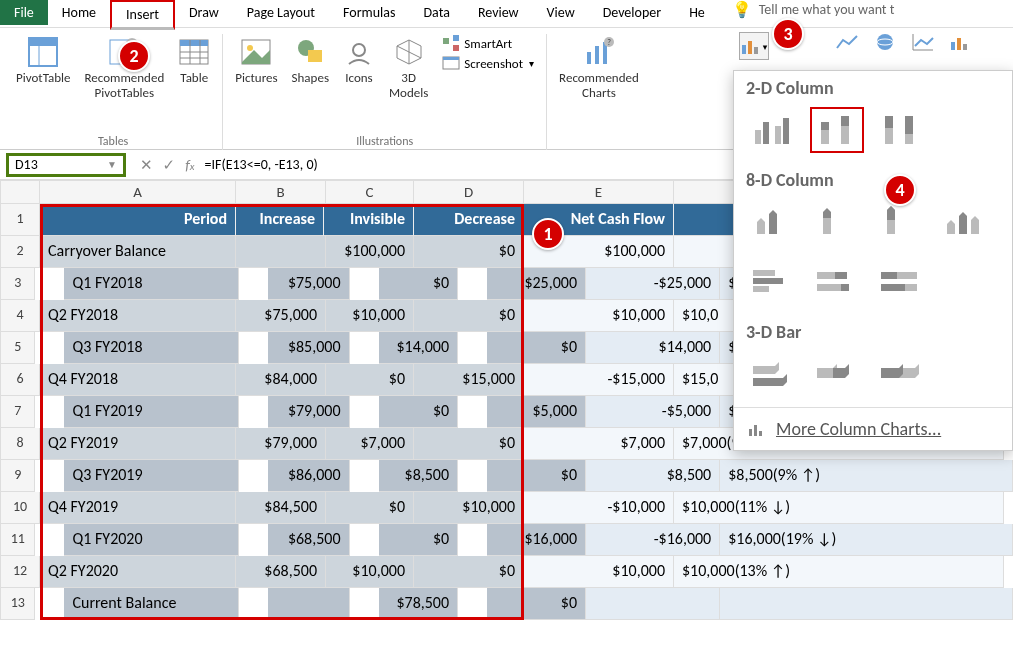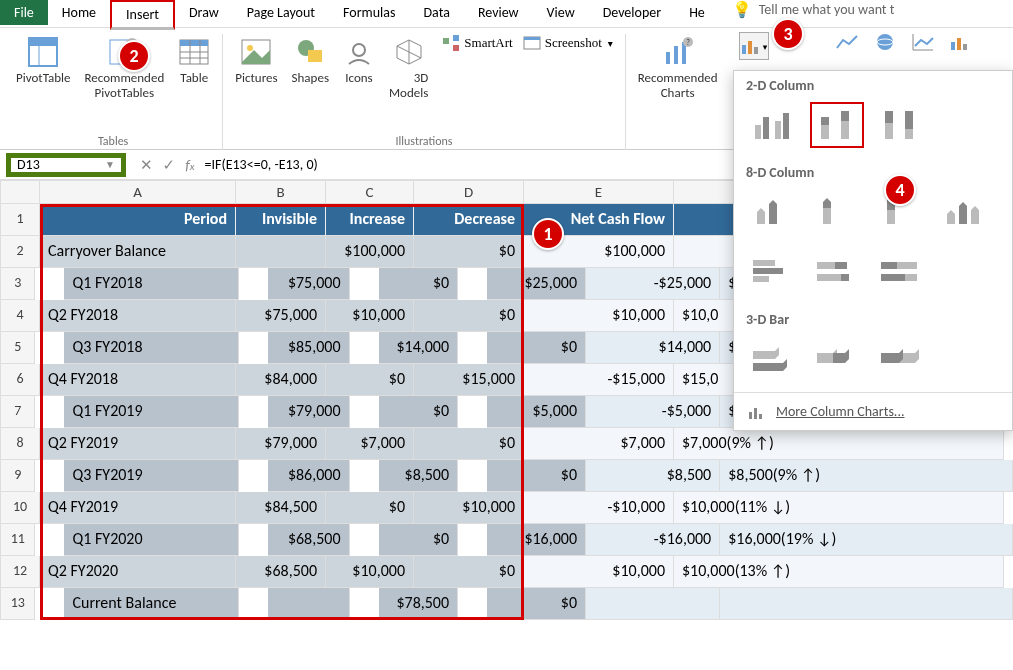--- a/index.html
+++ b/index.html
@@ -13,30 +13,30 @@
   .tellme { display:flex; align-items:center; gap:6px; color:#666; font-size:14px; padding-left:14px; }
   .bulb { color:#666; font-size:16px; }
 
   
   .ribbon { height:122px; border-bottom:1px solid #ccc; display:flex; padding:6px 4px 0; position:relative; }
   .group { display:flex; flex-direction:column; align-items:center; border-right:1px solid #ddd; padding:0 8px; height:116px; }
   .group .buttons { display:flex; gap:6px; align-items:flex-start; flex:1;}
   .bigbtn { display:flex; flex-direction:column; align-items:center; gap:2px; font-size:13px; color:#333; padding:2px 4px; cursor:default; }
   .bigbtn .ic { width:32px; height:32px; display:flex; align-items:center; justify-content:center; }
   .grouplabel { font-size:12px; color:#737373; margin-top:auto; padding-bottom:2px; }
-  .smallrow { display:flex; flex-direction:row; gap:2px; font-size:13px;font-family:Liberation Serif, serif; }
+  .smallrow { display:flex; flex-direction:column; gap:2px; font-size:13px; }
   .smallitem { display:flex; align-items:center; gap:4px; padding:0 4px; }
 
   
   .chartdrop-trigger { width:30px; height:28px; border:1px solid #aaa; background:#f3f3f3; display:flex; align-items:center; justify-content:center; position:absolute; right:244px; top:4px;}
   .chartbtns { position:absolute; right:40px; top:4px; display:flex; gap:14px; }
 
   
   .fxbar { height:30px; border-bottom:1px solid #ddd; display:flex; align-items:center; }
-  .namebox { width:120px; border:5px solid #4d7c0f; height:24px; margin-left:6px; display:flex; align-items:center; padding:0 6px; font-size:14px; justify-content:space-between; background:#fff;}
+  .namebox { width:120px; border:3px solid #4d7c0f; height:24px; margin-left:6px; display:flex; align-items:center; padding:0 6px; font-size:14px; justify-content:space-between; background:#fff;}
   .fxctrls { display:flex; gap:10px; margin-left:14px; color:#888; align-items:center; }
   .formulainput { margin-left:10px; font-size:14px; flex:1; }
 
   
   .grid { position:relative; }
   .colhead { border:1px solid #ddd; border-left:none; text-align:center; font-size:15px; color:#444; background:#f5f5f5; height:24px; line-height:22px;}
   .colhead:first-child { border-left:1px solid #ddd; }
   .row { display:flex; }
   .rowhead { width:40px; border:1px solid #ddd; border-top:none; text-align:center; font-size:14px; color:#444; background:#f5f5f5; height:32px; line-height:30px;}
   .cell { border-right:1px solid #ddd; border-bottom:1px solid #ddd; height:32px; line-height:30px; padding:0 8px; font-size:16px; font-family:Calibri, Arial; }
@@ -54,21 +54,21 @@
   .colF-cell { text-align:left; }
   .num { text-align:right; }
 
   
   .redbox { position:absolute; border:3px solid #d40000; pointer-events:none; }
 
   
   .balloon { position:absolute; width:32px; height:32px; border-radius:50%; background:#d40000; color:#fff; font-weight:bold; font-size:18px; display:flex; align-items:center; justify-content:center; border:2px solid #fff; box-shadow:0 1px 3px rgba(0,0,0,.3); z-index:50; }
 
   
-  .chartmenu { position:absolute; right:0; top:70px; width:280px; background:#fff; border:1px solid #ccc; box-shadow:0 4px 14px rgba(0,0,0,.25); z-index:40; font-size:14px; }
+  .chartmenu { position:absolute; right:0; top:70px; width:280px; background:#fff; border:1px solid #ccc; box-shadow:0 4px 14px rgba(0,0,0,.25); z-index:40; font-size:18px; }
   .chartmenu .sect { color:#666; font-weight:600; padding:6px 12px 4px; }
   .chartmenu .optrow { display:flex; gap:10px; padding:4px 12px 10px; flex-wrap:wrap; }
   .chartmenu .opt { width:54px; height:46px; display:flex; align-items:center; justify-content:center; }
   .chartmenu .opt.sel { border:2px solid #d40000; padding:2px;}
   .chartmenu .more { border-top:1px solid #ddd; padding:10px 14px; color:#555; display:flex; align-items:center; gap:10px;}
 
   
   .ef-light { background:#f3f7fb; }
   .ef-band { background:#e4ecf4; }
 
@@ -167,21 +167,21 @@
         <span>Icons</span>
       </div>
       <div class="bigbtn">
         <div class="ic">
             <svg width="32" height="32">
               <polygon points="16,4 28,10 28,22 16,28 4,22 4,10" fill="none" stroke="#888"></polygon>
               <line x1="16" y1="4" x2="16" y2="28" stroke="#888"></line>
               <line x1="4" y1="10" x2="28" y2="22" stroke="#888"></line>
             </svg>
           </div>
-        <span style="white-space:pre-line; text-align:right;">3D
+        <span style="white-space:pre-line; text-align:center;">3D
 Models</span>
       </div>
       <div class="smallrow">
         <div class="smallitem">
           <svg width="18" height="18">
               <rect x="1" y="4" width="6" height="6" fill="#7da77d"></rect>
               <rect x="11" y="1" width="6" height="6" fill="#6aa0d8"></rect>
               <rect x="11" y="11" width="6" height="6" fill="#c66"></rect>
             </svg>
           <span>SmartArt</span>
@@ -274,22 +274,22 @@
     <div class="colhead colB">B</div>
     <div class="colhead colC">C</div>
     <div class="colhead colD">D</div>
     <div class="colhead colE">E</div>
     <div class="colhead colF">F</div>
   </div>
 
   <div class="row hdr">
     <div class="rowhead" style="background:#f5f5f5;color:#444;font-weight:normal;">1</div>
     <div class="cell colA">Period</div>
+    <div class="cell colC">Increase</div>
     <div class="cell colB">Invisible</div>
-    <div class="cell colC">Increase</div>
     <div class="cell colD">Decrease</div>
     <div class="cell colE">Net Cash Flow</div>
     <div class="cell colF">Label</div>
   </div>
 
   <div id="datarows">
       <div class="row">
         <div class="rowhead">2</div>
         <div class="cell colA bandA">Carryover Balance</div>
         <div class="cell colB bandA num"></div>

